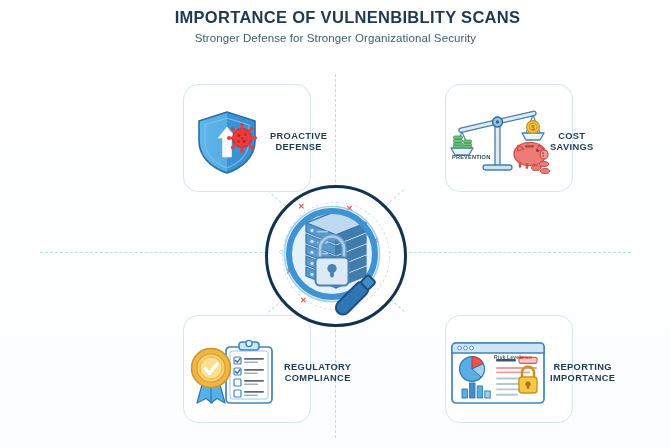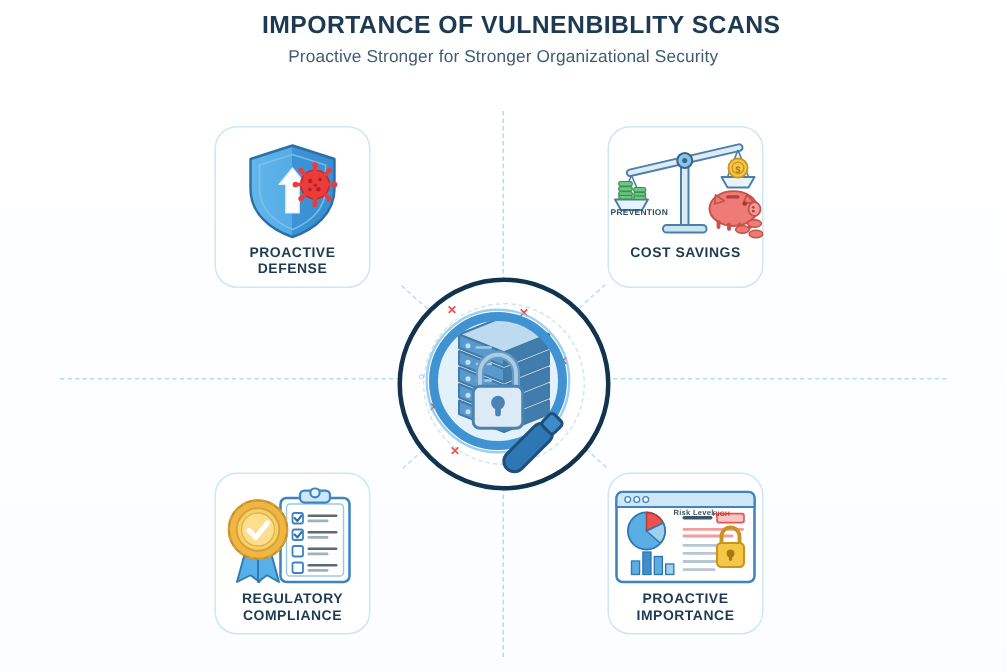--- a/index.html
+++ b/index.html
@@ -76,31 +76,32 @@
     transform-origin: 0 0;
   }
   .spoke.tl { left: 268px; top: 190px; width: 44px; transform: rotate(42deg); }
   .spoke.tr { left: 404px; top: 190px; width: 44px; transform: rotate(138deg); }
   .spoke.bl { left: 268px; top: 312px; width: 44px; transform: rotate(-42deg); }
   .spoke.br { left: 404px; top: 312px; width: 44px; transform: rotate(-138deg); }
 
   
   .card {
     position: absolute;
-    width: 104px;
+    width: 128px;
     height: 108px;
     background: #ffffff;
     border: 1.4px solid #cfe6f3;
     border-radius: 15px;
     box-sizing: border-box;
     display: flex;
-    flex-direction: column;
+    flex-direction: row;
     align-items: center;
     justify-content: flex-start;
     padding-top: 7px;
+    margin-left: 40px;
   }
   .card.tl { left: 143px; top: 84px; }
   .card.tr { left: 405px; top: 84px; }
   .card.bl { left: 143px; top: 315px; }
   .card.br { left: 405px; top: 315px; }
 
   .card-icon {
     height: 70px;
     width: 112px;
     display: flex;
@@ -181,21 +182,21 @@
   }
 </style>
 </head>
 <body>
 
 <div id="infographic">
   <div class="canvas"></div>
 
   <div class="header">
     <div class="title">IMPORTANCE OF VULNENBIBLITY SCANS</div>
-    <div class="subtitle">Proactive Stronger for Stronger Organizational Security</div>
+    <div class="subtitle">Stronger Defense for Stronger Organizational Security</div>
   </div>
 
   <div class="divider-h"></div>
   <div class="divider-v"></div>
   <div class="spoke tl"></div>
   <div class="spoke tr"></div>
   <div class="spoke bl"></div>
   <div class="spoke br"></div>
 
   <div class="card tl">
@@ -394,21 +395,21 @@
           <path d="M-6 0 v-4.4 a6 6 0 0 1 12 0 V0" fill="none" stroke="#c99420" stroke-width="2.6"></path>
           <rect x="-9" y="0" width="18" height="16" rx="3" fill="#f6c746" stroke="#c99420" stroke-width="1.4"></rect>
           <circle cx="0" cy="7" r="2.6" fill="#a87812"></circle>
           <rect x="-1.1" y="7" width="2.2" height="5" rx="1.1" fill="#a87812"></rect>
         </g>
       </svg>
       <div class="scale-label" style="left:48px; top:16px; font-size:5px; color:#3d5568;">Risk Level:</div>
       <div class="scale-label" style="left:74px; top:17px; font-size:4.4px; color:#c9302c;">HIGH</div>
     </div>
     <div class="card-label">
-      <span>PROACTIVE</span><br>
+      <span>REPORTING</span><br>
       <span>IMPORTANCE</span>
     </div>
   </div>
 
   <div class="center-wrap">
     <div class="center-ring"></div>
     <div class="center-ring-inner"></div>
 
     <span class="marker x" style="left:36px; top:21px;">✕</span>
     <span class="marker x" style="left:84px; top:23px;">✕</span>

